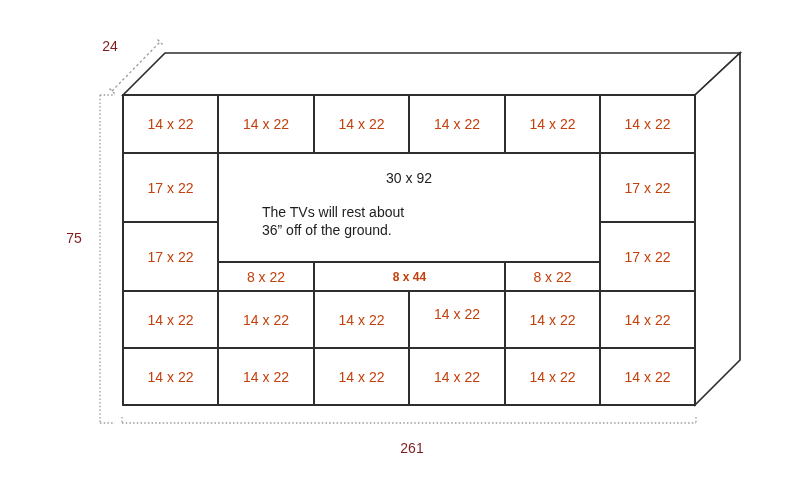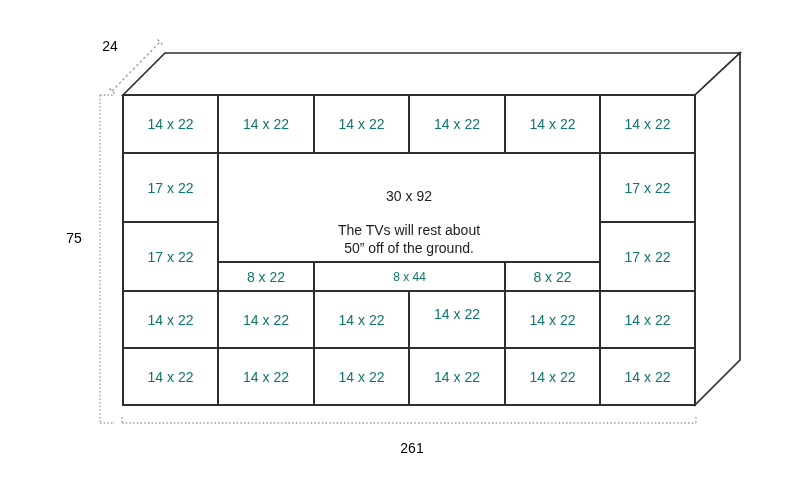--- a/index.html
+++ b/index.html
@@ -7,30 +7,30 @@
     position:relative;
     width:800px;height:502px;
     background:#ffffff;
     font-family:"Liberation Sans", sans-serif;
     overflow:hidden;
   }
   #outline-svg{position:absolute;left:0;top:0;}
   .lbl{
     position:absolute;
     display:flex;align-items:center;justify-content:center;
-    font-size:14px;color:#0f766e;
+    font-size:14px;color:#c2410c;
     white-space:nowrap;
   }
-  .shelf-wide .inner{font-size:12px;font-weight:400;}
-  .dim-label{font-size:14px;color:#000000;}
-  #center-area{position:absolute;margin-top:18px;}
+  .shelf-wide .inner{font-size:12px;font-weight:700;}
+  .dim-label{font-size:14px;color:#7f1d1d;}
+  #center-area{position:absolute;}
   #center-size{position:absolute;left:0;top:16px;width:100%;height:18px;
     display:flex;align-items:center;justify-content:center;font-size:14px;color:#1d1d1d;}
   #center-note{position:absolute;left:0;top:50px;width:100%;
-    text-align:center;font-size:14px;line-height:18px;color:#1d1d1d;}
+    font-size:14px;line-height:18px;color:#1d1d1d;padding-left:44px;}
 </style>
 </head>
 <body>
 
 <div id="stage">
 
   <svg id="outline-svg" width="800" height="502" viewBox="0 0 800 502">
 
     <path d="M123,95 L165,53 L740,53 L695,95 Z" fill="#ffffff" stroke="#2e2e2e" stroke-width="1.7" stroke-linejoin="miter"></path>
     <path d="M695,95 L740,53 L740,360 L695,405 Z" fill="#ffffff" stroke="#2e2e2e" stroke-width="1.7" stroke-linejoin="miter"></path>
@@ -68,21 +68,21 @@
   <div class="lbl" style="left:123px;top:153px;width:95px;height:69px;">17 x 22</div>
   <div class="lbl" style="left:123px;top:222px;width:95px;height:69px;">17 x 22</div>
 
   <div class="lbl" style="left:600px;top:153px;width:95px;height:69px;">17 x 22</div>
   <div class="lbl" style="left:600px;top:222px;width:95px;height:69px;">17 x 22</div>
 
   <div id="center-area" style="left:218px;top:153px;width:382px;height:109px;">
     <div id="center-size">30 x 92</div>
     <div id="center-note">
       <div>The TVs will rest about</div>
-      <div>50” off of the ground.</div>
+      <div>36” off of the ground.</div>
     </div>
   </div>
 
   <div class="lbl" style="left:218px;top:262px;width:96px;height:29px;">8 x 22</div>
   <div class="lbl shelf-wide" style="left:314px;top:262px;width:191px;height:29px;">
     <span class="inner">8 x 44</span>
   </div>
   <div class="lbl" style="left:505px;top:262px;width:95px;height:29px;">8 x 22</div>
 
   <div class="lbl" style="left:123px;top:291px;width:95px;height:57px;">14 x 22</div>

